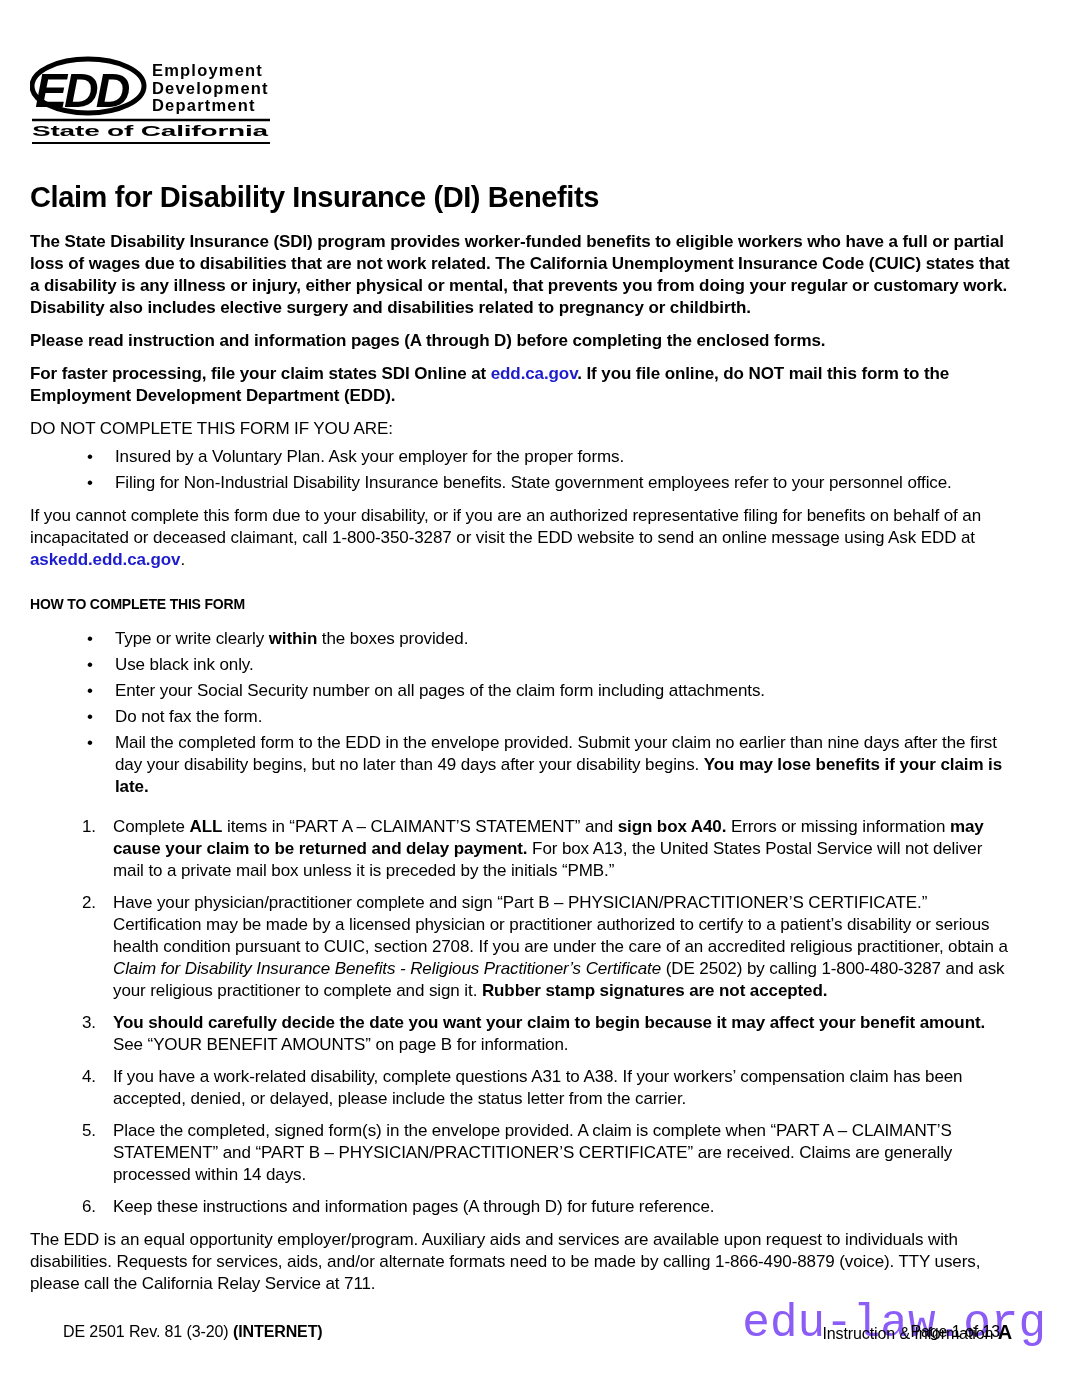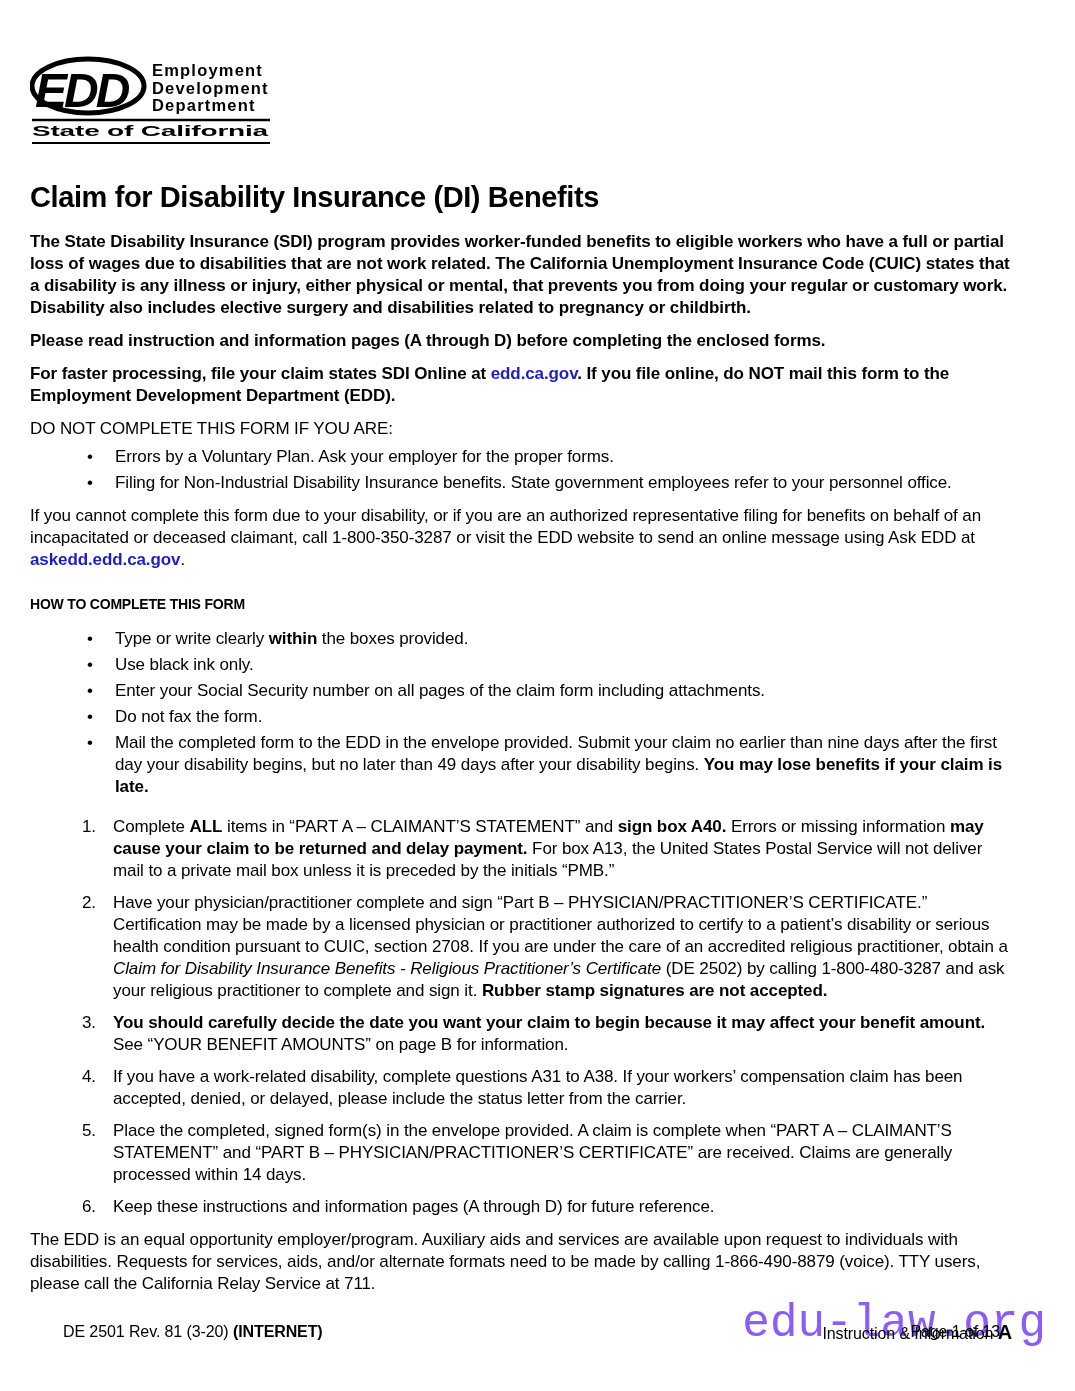--- a/index.html
+++ b/index.html
@@ -54,21 +54,21 @@
 
   <p class="b">The State Disability Insurance (SDI) program provides worker-funded benefits to eligible workers who have a full or partial loss of wages due to disabilities that are not work related. The California Unemployment Insurance Code (CUIC) states that a disability is any illness or injury, either physical or mental, that prevents you from doing your regular or customary work. Disability also includes elective surgery and disabilities related to pregnancy or childbirth.</p>
 
   <p class="b">Please read instruction and information pages (A through D) before completing the enclosed forms.</p>
 
   <p><span class="b">For faster processing, file your claim states SDI Online at </span><a class="b link" href="#" style="color: rgb(28, 28, 206);">edd.ca.gov</a><span class="b">. If you file online, do NOT mail this form to the Employment Development Department (EDD).</span></p>
 
   <p class="tight">DO NOT COMPLETE THIS FORM IF YOU ARE:</p>
 
   <ul class="bul">
-    <li><span>Errors by a Voluntary Plan. Ask your employer for the proper forms.</span></li>
+    <li><span>Insured by a Voluntary Plan. Ask your employer for the proper forms.</span></li>
     <li><span>Filing for Non-Industrial Disability Insurance benefits. State government employees refer to your personnel office.</span></li>
   </ul>
 
   <p><span>If you cannot complete this form due to your disability, or if you are an authorized representative filing for benefits on behalf of an incapacitated or deceased claimant, call 1-800-350-3287 or visit the EDD website to send an online message using Ask EDD at </span><a class="b link" href="#" style="color: rgb(28, 28, 206);">askedd.edd.ca.gov</a><span>.</span></p>
 
   <div class="heading2">HOW TO COMPLETE THIS FORM</div>
 
   <ul class="bul">
     <li><span><span>Type or write clearly </span><span class="b">within</span><span> the boxes provided.</span></span></li>
     <li><span><span>Use black ink only.</span></span></li>

